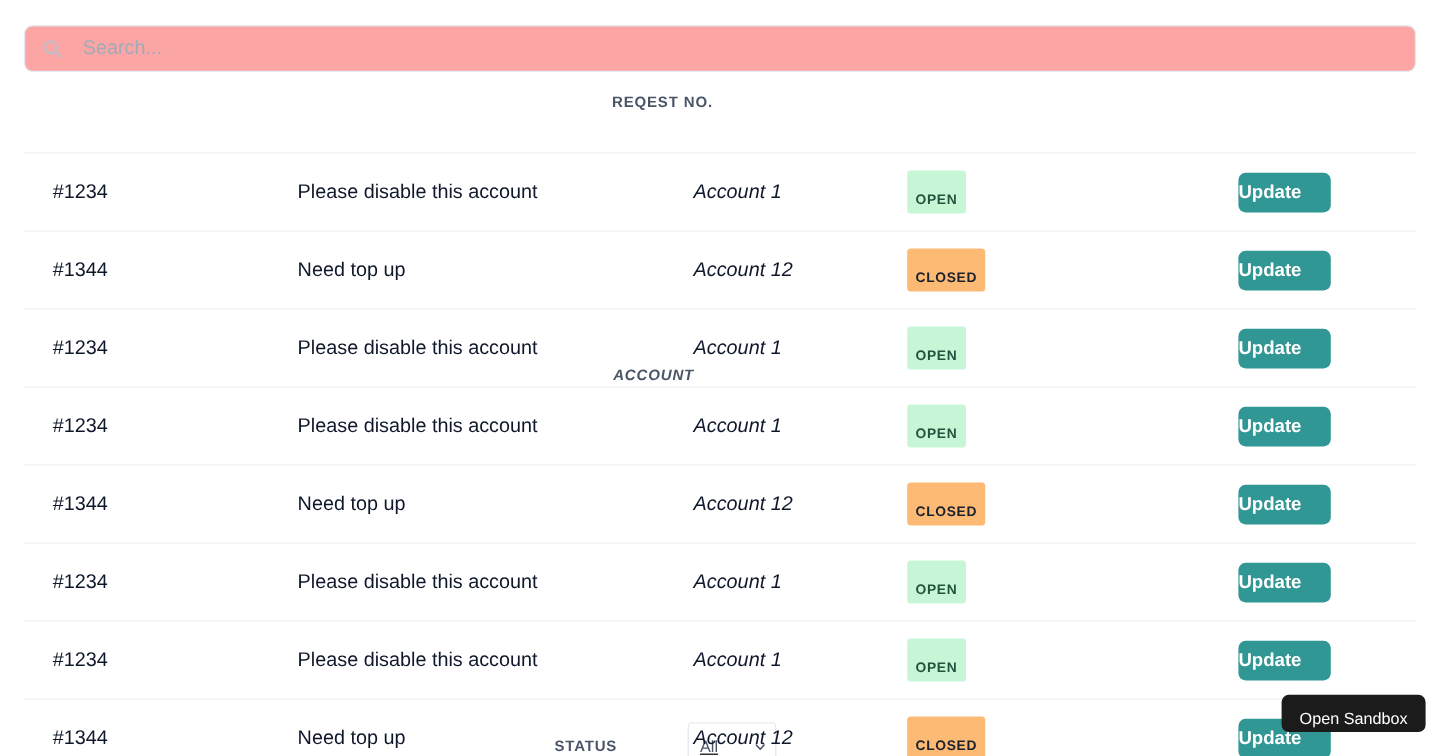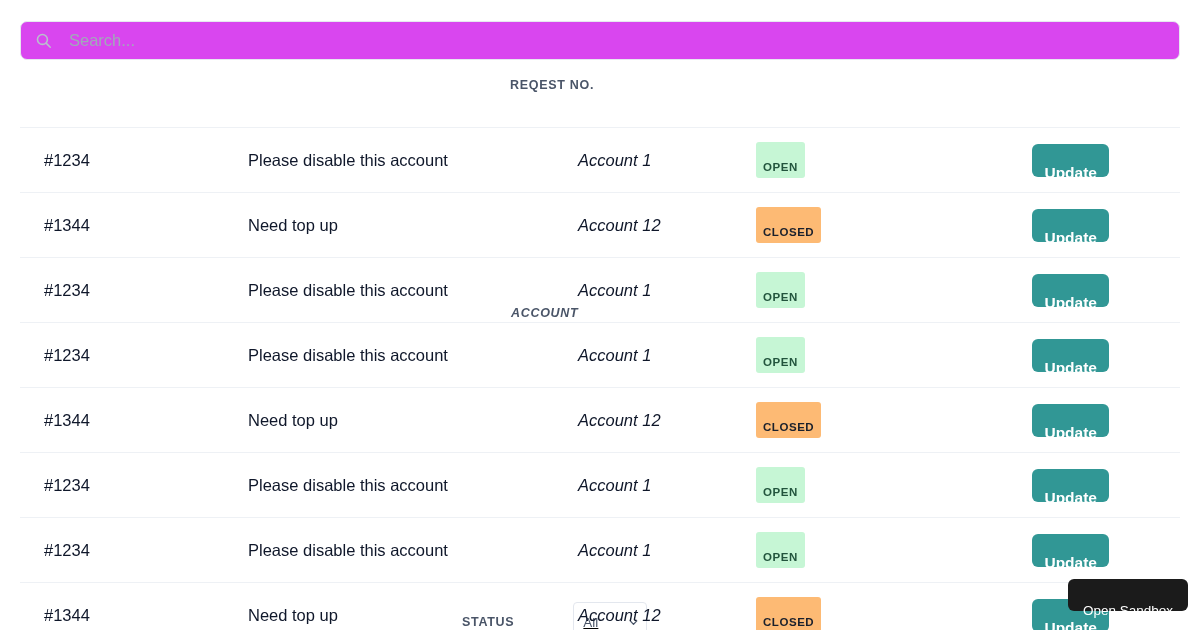--- a/index.html
+++ b/index.html
@@ -21,21 +21,21 @@
 
   
   .search-wrap {
     position: absolute;
     left: 20px;
     top: 21px;
     width: 1160px;
     height: 39px;
     border: 1px solid #e6e9ef;
     border-radius: 7px;
-    background: #d946ef;
+    background: #fca5a5;
     display: flex;
     align-items: center;
     padding: 0 14px;
   }
   .search-icon {
     width: 17px;
     height: 17px;
     flex: 0 0 auto;
     color: #b9c0cc;
     display: block;
@@ -140,31 +140,31 @@
     color: #ffffff;
     font-family: "Liberation Sans", sans-serif;
     font-size: 15.5px;
     font-weight: bold;
     border: none;
     border-radius: 6px;
     width: 77px;
     height: 33px;
     cursor: pointer;
     line-height: 33px;
-    padding: 12px;
-    text-align: right;
+    padding: 0;
+    text-align: left;
   }
 
   
   .sandbox-btn {
     position: absolute;
     left: 1068px;
     top: 579px;
     height: 31px;
-    padding: 16px 15px;
+    padding: 4px 15px;
     background: #1b1b1b;
     color: #ffffff;
     font-size: 13.5px;
     font-family: "Liberation Sans", sans-serif;
     border: none;
     border-radius: 6px;
     line-height: 31px;
     z-index: 50;
     cursor: pointer;
     white-space: nowrap;

